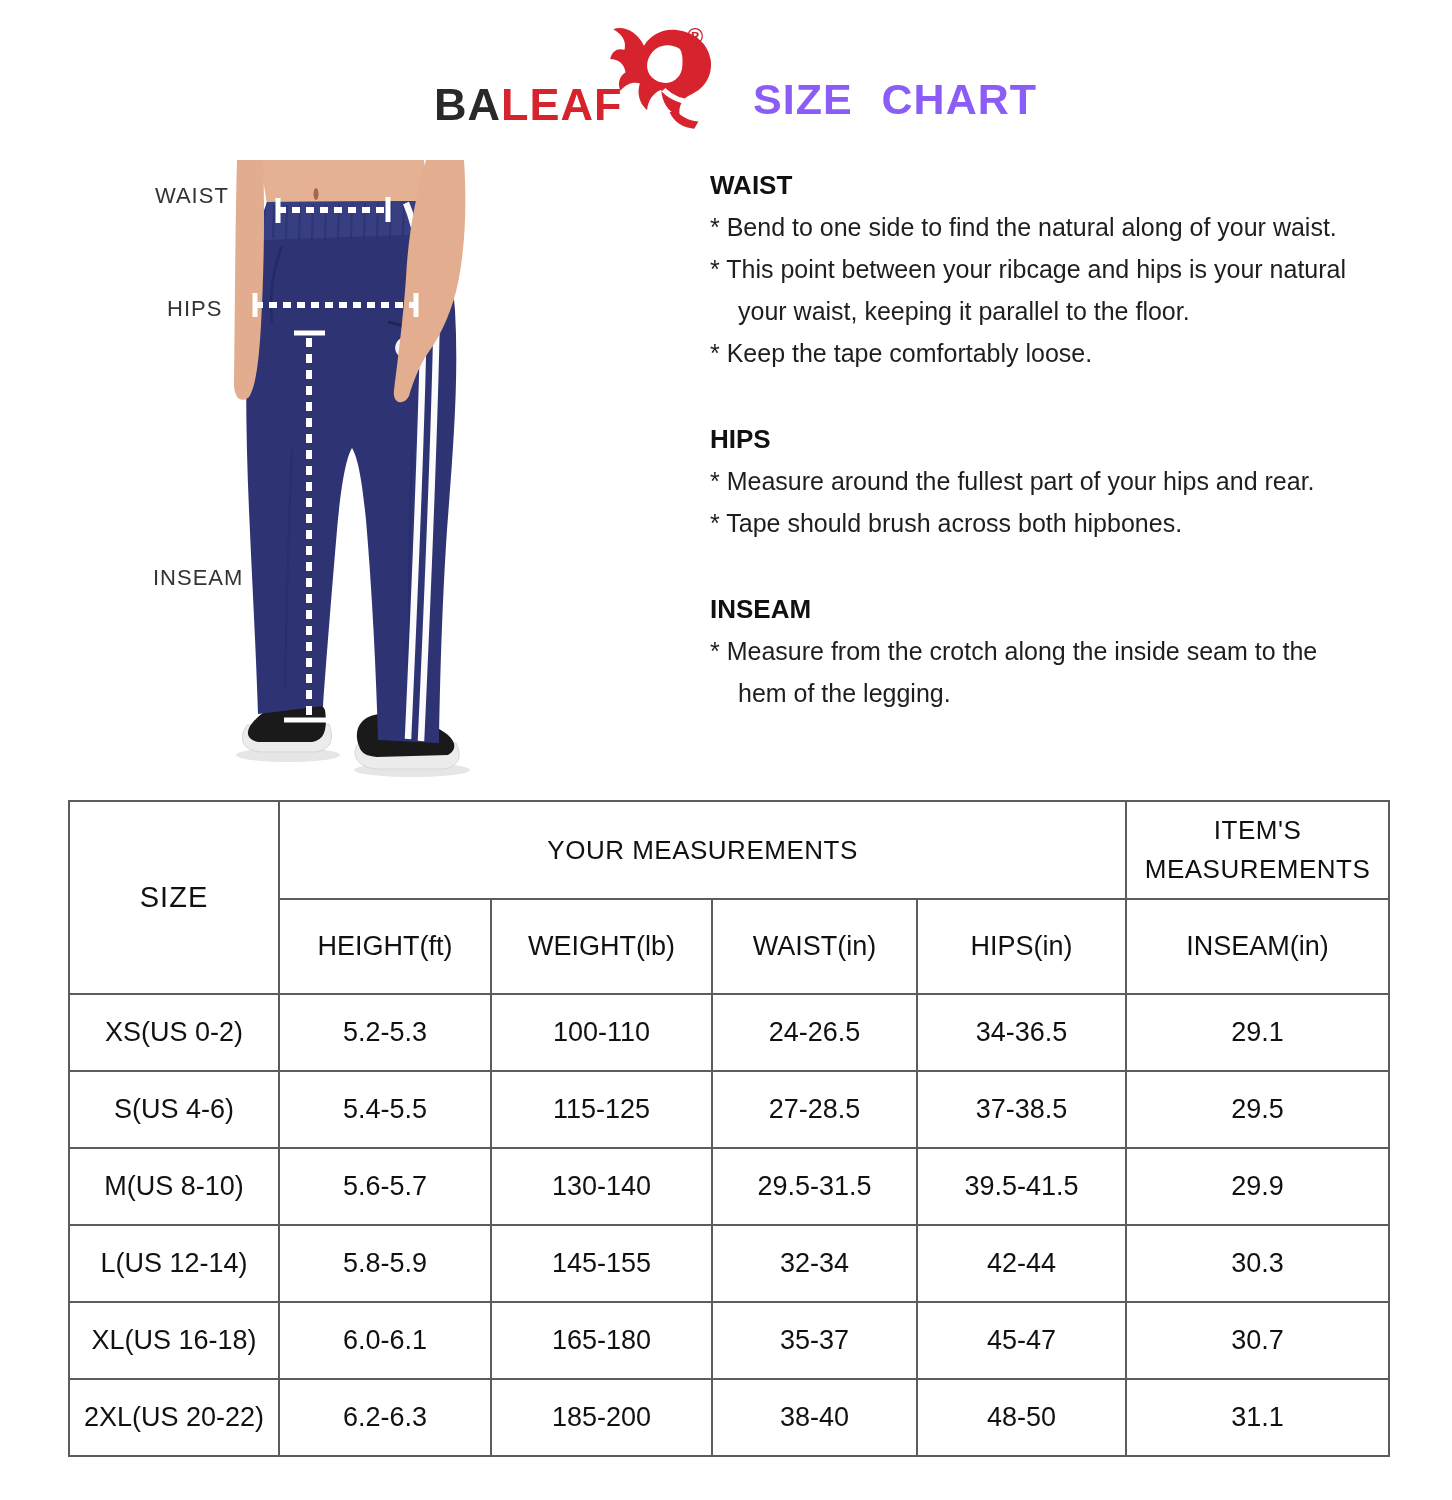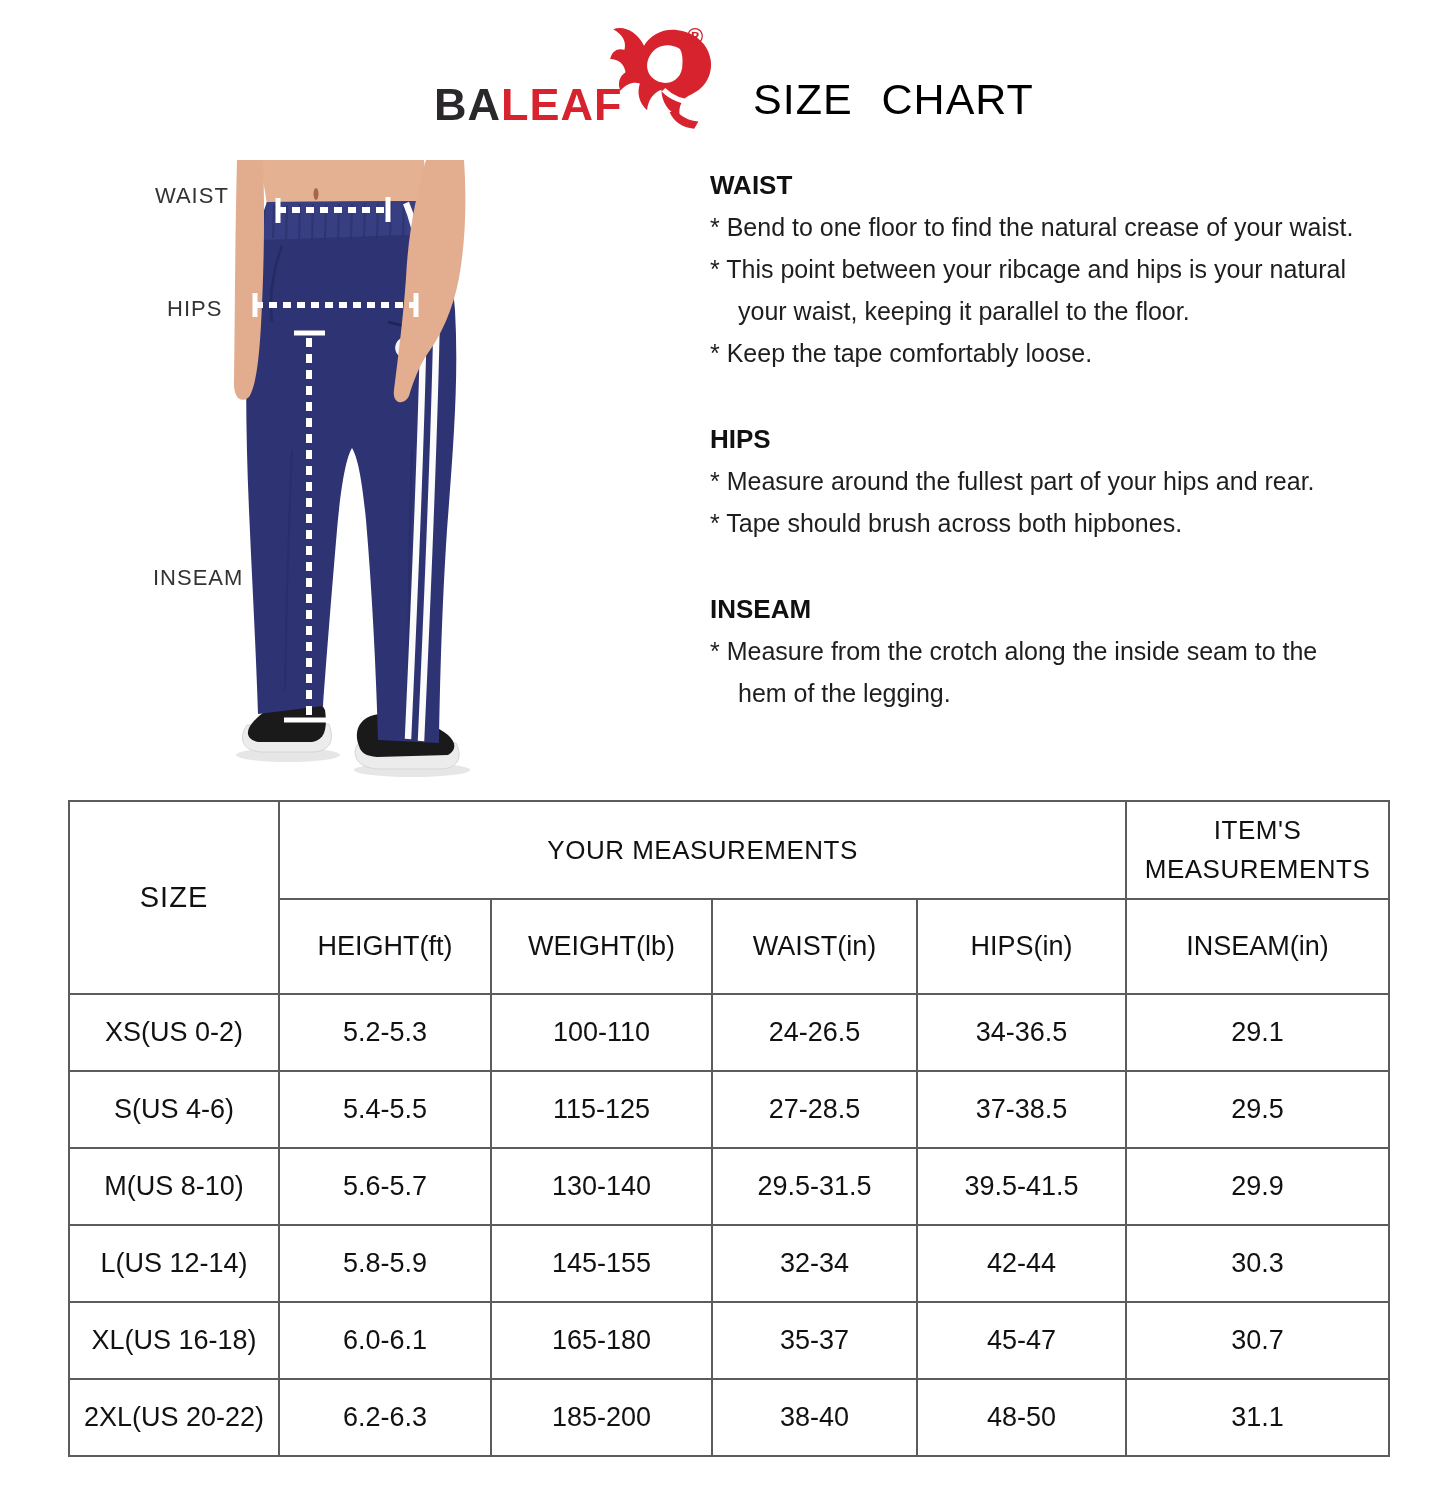--- a/index.html
+++ b/index.html
@@ -5,21 +5,21 @@
   html,body{margin:0;padding:0;background:#fff;}
   body{width:1452px;height:1500px;font-family:"Liberation Sans",sans-serif;color:#1c1c1c;}
   .page{position:relative;width:1452px;height:1500px;background:#fff;overflow:hidden;}
 
   
   .brand{position:absolute;left:434px;top:82px;font-size:45px;font-weight:bold;letter-spacing:1px;line-height:1;}
   .brand .ba{color:#2b282c;}
   .brand .leaf-txt{color:#d6232e;margin-top:44px;}
   .leaf-svg{position:absolute;left:610px;top:20px;}
   .reg-mark{position:absolute;left:687px;top:24px;font-size:22px;color:#cf2430;font-weight:bold;}
-  .page-title{position:absolute;left:753px;top:78px;font-size:43px;font-weight:normal;color:#000000;letter-spacing:1px;word-spacing:16px;line-height:1;text-align:center;}
+  .page-title{position:absolute;left:753px;top:78px;font-size:43px;font-weight:bold;color:#8b5cf6;letter-spacing:1px;word-spacing:16px;line-height:1;text-align:center;}
 
   
   .model{position:absolute;left:120px;top:150px;}
   .fig-label{position:absolute;font-size:22px;color:#333;letter-spacing:1px;}
   .lbl-waist{left:155px;top:183px;}
   .lbl-hips{left:167px;top:296px;}
   .lbl-inseam{left:153px;top:565px;}
 
   
   .instructions{position:absolute;left:710px;top:164px;width:742px;}
@@ -110,21 +110,21 @@
       <path d="M135,143 V167 M296,143 V167" stroke-width="5"></path>
       <path d="M174,183 H205" stroke-width="5"></path>
       <path d="M189,188 V566" stroke-width="6" stroke-dasharray="9 7"></path>
       <path d="M164,570 H214" stroke-width="5"></path>
     </g>
   </svg>
 
   <div class="instructions">
       <div class="sect">
         <div class="sect-h">WAIST</div>
-        <div class="b-line first">* Bend to one floor to find the natural crease of your waist.</div>
+        <div class="b-line first">* Bend to one side to find the natural along of your waist.</div>
         <div class="b-line first">* This point between your ribcage and hips is your natural</div>
         <div class="b-line cont">your waist, keeping it parallel to the floor.</div>
         <div class="b-line first">* Keep the tape comfortably loose.</div>
       </div>
       <div class="sect">
         <div class="sect-h">HIPS</div>
         <div class="b-line first">* Measure around the fullest part of your hips and rear.</div>
         <div class="b-line first">* Tape should brush across both hipbones.</div>
       </div>
       <div class="sect">

